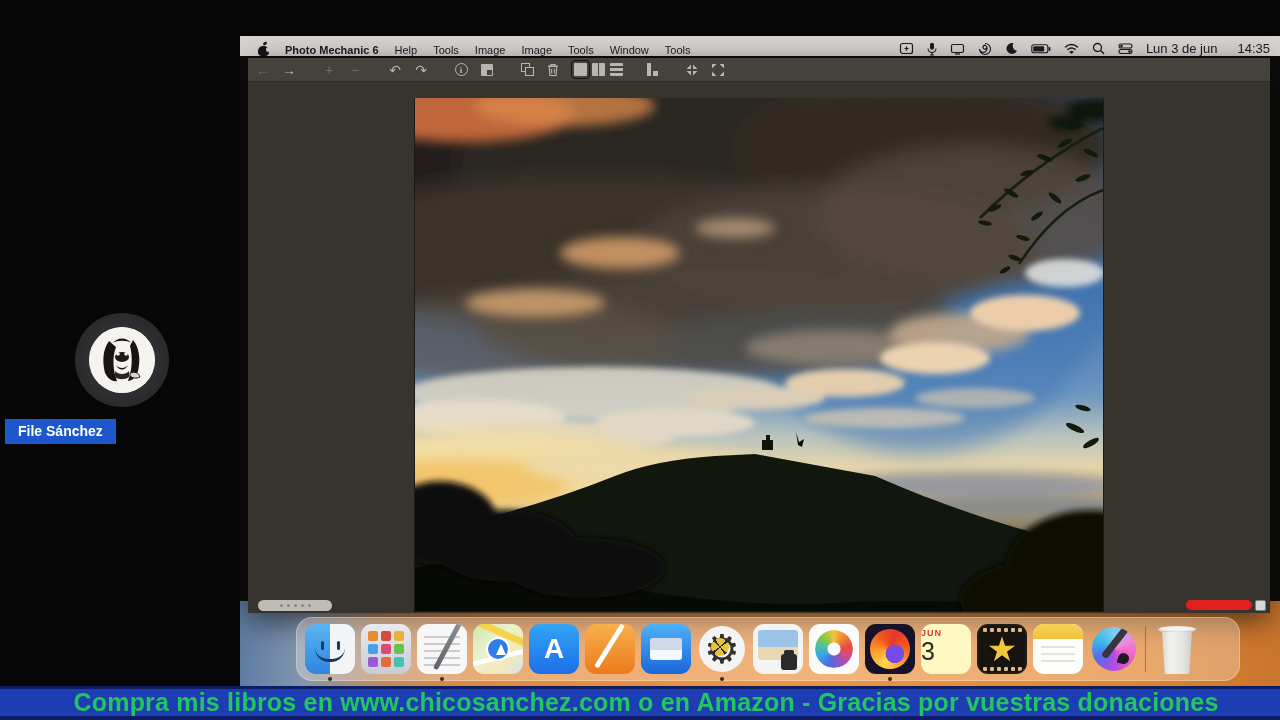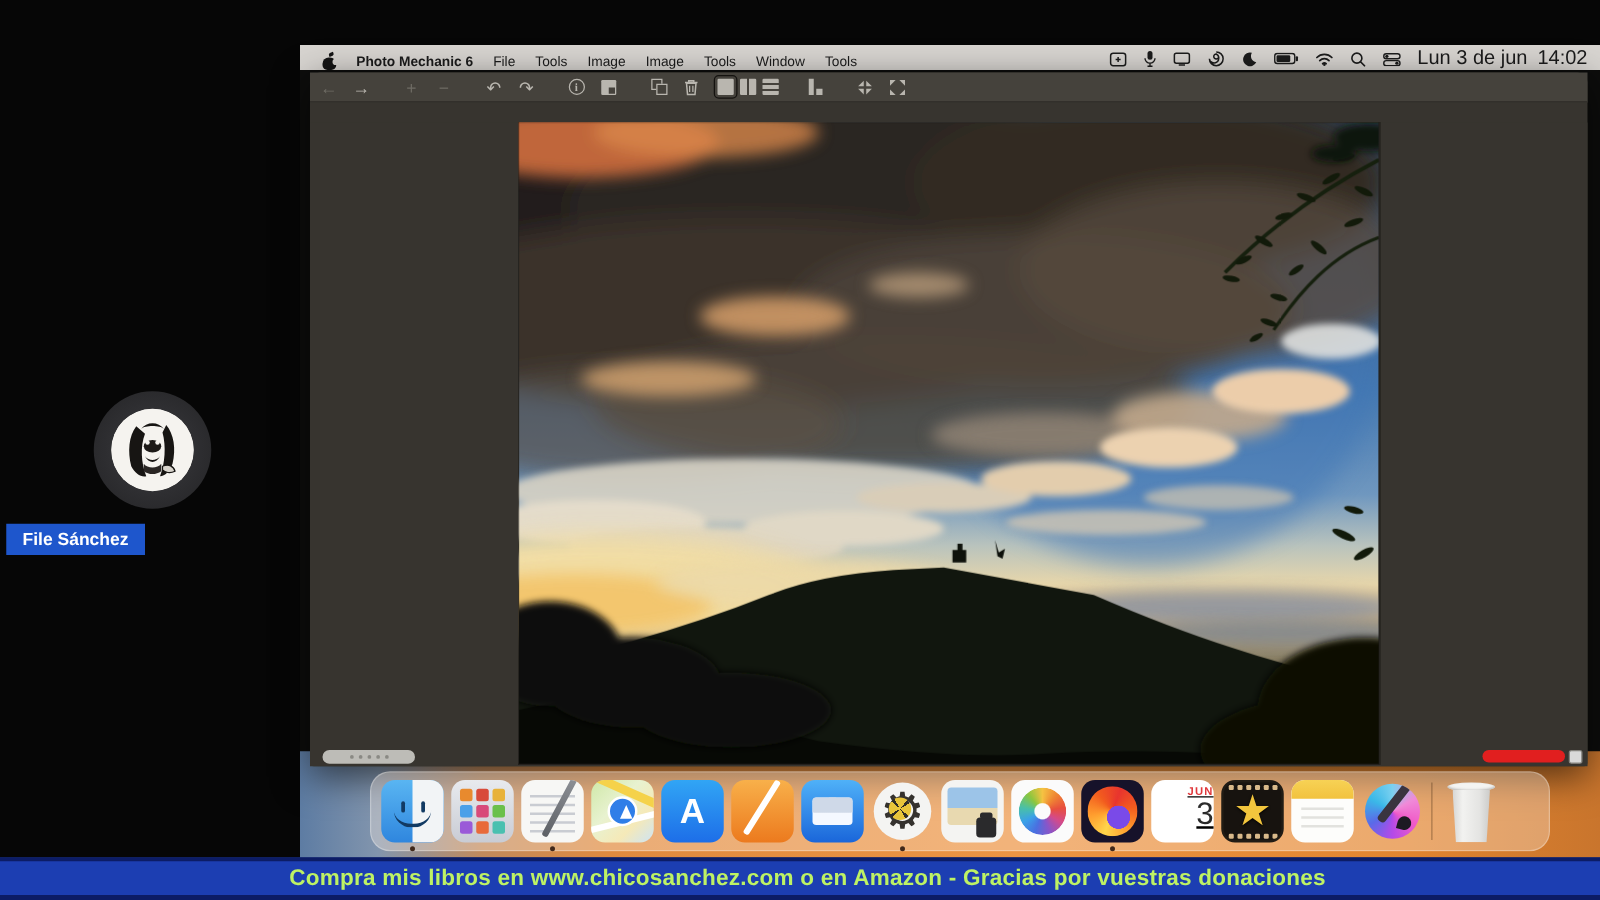--- a/index.html
+++ b/index.html
@@ -17,21 +17,21 @@
     display:flex;align-items:flex-end;font-size:11px;color:#1b1b1b;padding:0 10px;}
   .menubar .left{display:flex;align-items:center;gap:16px;}
   .menubar .appname{font-weight:bold;}
   .menubar .right{margin-left:auto;display:flex;align-items:center;gap:13px;}
   .apple{position:relative;width:11px;height:13px;margin-left:8px;}
   .apple .body{position:absolute;bottom:0;left:0;width:11px;height:10px;background:#151515;border-radius:5px 5px 4px 4px;}
   .apple .bite{position:absolute;right:-2px;top:4px;width:5px;height:5px;background:#d7d4d0;border-radius:50%;}
   .apple .leaf{position:absolute;top:-1px;left:5px;width:4px;height:3px;background:#151515;border-radius:60% 0 60% 0;transform:rotate(-20deg);}
   .sicon{display:flex;align-items:center;}
   .sicon svg{display:block;}
-  .clock{display:flex;gap:8px;font-size:16px;color:#1b1b1b;}
+  .clock{display:flex;gap:20px;font-size:13px;color:#1b1b1b;}
 
   
   .window{position:absolute;left:8px;top:22px;width:1022px;height:555px;background:#37342f;
     border-radius:8px 8px 3px 3px;box-shadow:0 8px 30px rgba(0,0,0,.6);}
   .titlebar{position:relative;height:15px;background:#49453f;border-radius:8px 8px 0 0;border-bottom:1px solid #2c2a26;}
   .lights{position:absolute;left:9px;top:3px;display:flex;gap:7px;}
   .light{width:10px;height:10px;border-radius:50%;}
   .light.red{background:#ec6a5e;} .light.yellow{background:#f4bf4f;} .light.green{background:#61c554;}
   .wtitle{position:absolute;left:0;right:0;top:1px;text-align:center;font-size:10px;color:#c9c6c0;}
   .toolbar{height:24px;background:#45423c;display:flex;align-items:center;gap:4px;padding:0 4px;border-bottom:1px solid #2c2a26;}
@@ -117,21 +117,21 @@
   .t-photos{background:#fbfbfb;display:flex;align-items:center;justify-content:center;}
   .t-photos .wheel{width:38px;height:38px;border-radius:50%;
     background:conic-gradient(#f5c242,#ef8633,#e84f3d,#d44a8a,#8a55c8,#4a6fe0,#3aa0e8,#49c0a8,#8cc63e,#f5c242);
     -webkit-mask:radial-gradient(circle,transparent 6px,#000 7px);mask:radial-gradient(circle,transparent 6px,#000 7px);}
   
   .t-firefox{background:#16122a;display:flex;align-items:center;justify-content:center;}
   .t-firefox .fox{width:40px;height:40px;border-radius:50%;
     background:radial-gradient(circle at 62% 62%,#7a4ae8 0 26%,transparent 27%),
     conic-gradient(from 200deg,#ffd54a,#ff9d2e,#f25c1e,#e8342e,#f25c1e,#ff9d2e,#ffd54a);}
   
-  .t-cal{background:#ffffff;display:flex;flex-direction:column;align-items:flex-end;text-decoration:underline;}
+  .t-cal{background:#fef9c3;display:flex;flex-direction:column;align-items:flex-start;}
   .t-cal .mon{font-size:9px;font-weight:bold;color:#e0383c;margin-top:4px;letter-spacing:1px;}
   .t-cal .day{font-size:25px;color:#2b2b2b;line-height:1;margin-top:1px;font-weight:300;}
   
   .t-movie{background:#17130f;display:flex;align-items:center;justify-content:center;position:relative;border:2px solid #211c15;}
   .t-movie .sproc{position:absolute;left:0;width:100%;height:7px;display:flex;gap:3px;justify-content:center;}
   .t-movie .sproc i{width:4px;height:4px;background:#d8b98a;margin-top:2px;border-radius:1px;}
   .t-movie .top{top:0;} .t-movie .bot{bottom:0;}
   .t-movie .star{color:#f2c53d;font-size:34px;line-height:1;text-shadow:0 1px 2px #000;}
   
   .t-notes{background:#fdfdfb;}
@@ -153,39 +153,39 @@
   .webcam{position:absolute;left:75px;top:313px;width:94px;height:94px;border-radius:50%;
     background:radial-gradient(circle,#3d3d40 0%,#2e2e31 55%,#232325 100%);display:flex;align-items:center;justify-content:center;}
   .cam-logo{width:66px;height:66px;border-radius:50%;background:#f5f3ef;overflow:hidden;}
   .name-tag{position:absolute;left:5px;top:419px;background:#1e56cc;color:#fff;font-weight:bold;
     font-size:14px;padding:4px 13px 5px 13px;}
 
   
   .banner{position:absolute;left:0;top:686px;width:1280px;height:34px;background:#1c3eb2;
     border-top:3px solid #0c1c66;border-bottom:4px solid #0c1c66;
     display:flex;align-items:center;justify-content:center;}
-  .banner span{color:#bef264;font-weight:bold;font-size:18px;white-space:nowrap;letter-spacing:.2px;margin-left:12px;}
+  .banner span{color:#22c55e;font-weight:bold;font-size:25px;white-space:nowrap;letter-spacing:.2px;margin-left:12px;}
 </style>
 </head>
 <body>
 
 <div class="stage">
 
   <div class="screen">
     <div class="desktop"></div>
 
     <div class="menubar">
       <div class="left">
         <span class="apple">
             <i class="body"></i>
             <i class="bite"></i>
             <i class="leaf"></i>
           </span>
         <span class="appname">Photo Mechanic 6</span>
-        <span>File</span>
+        <span>Help</span>
         <span>Tools</span>
         <span>Image</span>
         <span>Image</span>
         <span>Tools</span>
         <span>Window</span>
         <span>Tools</span>
       </div>
       <div class="right">
         <span class="sicon">
           <svg width="15" height="13" viewBox="0 0 15 13">
@@ -237,21 +237,21 @@
         <span class="sicon">
           <svg width="15" height="11" viewBox="0 0 15 11">
               <rect x="1" y="1" width="13" height="4" rx="2" fill="none" stroke="#1c1c1c" stroke-width="1.1"></rect>
               <circle cx="3.5" cy="3" r="1.3" fill="#1c1c1c"></circle>
               <rect x="1" y="6.5" width="13" height="4" rx="2" fill="none" stroke="#1c1c1c" stroke-width="1.1"></rect>
               <circle cx="11.5" cy="8.5" r="1.3" fill="#1c1c1c"></circle>
             </svg>
         </span>
         <span class="clock">
           <span>Lun 3 de jun</span>
-          <span>14:02</span>
+          <span>14:35</span>
         </span>
       </div>
     </div>
 
     <div class="window">
 
       <div class="toolbar">
         <span class="tbtn dim glyph">←</span>
         <span class="tbtn glyph">→</span>
         <span class="tsp"></span>

